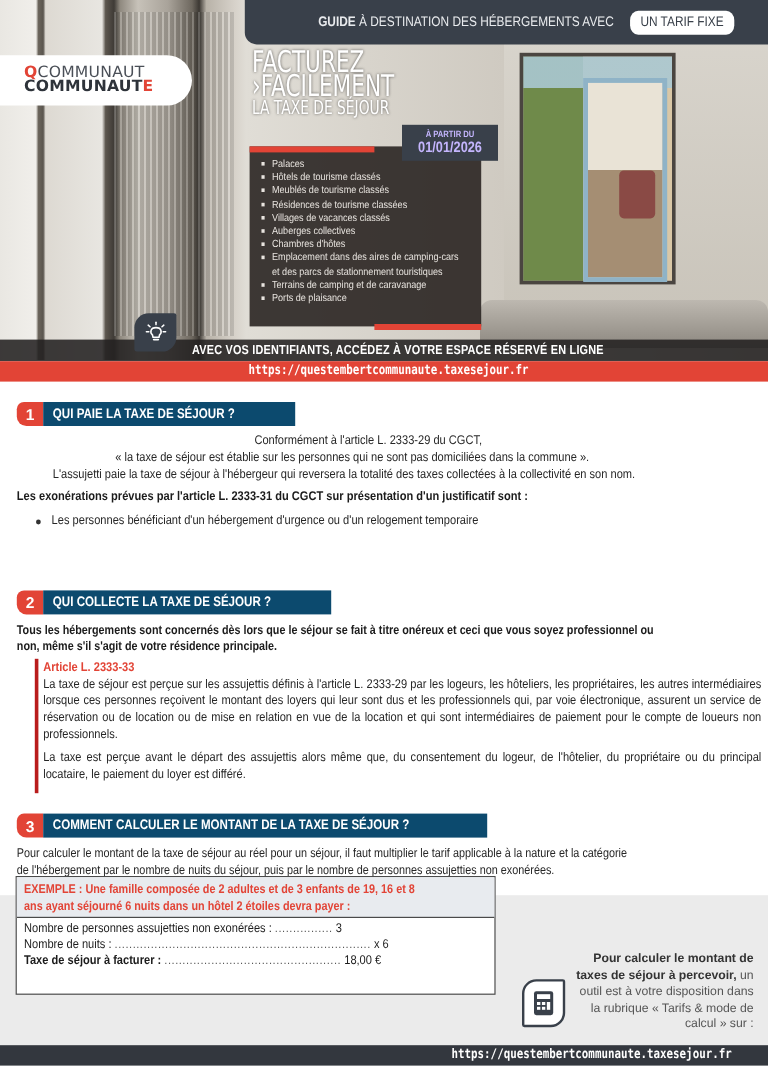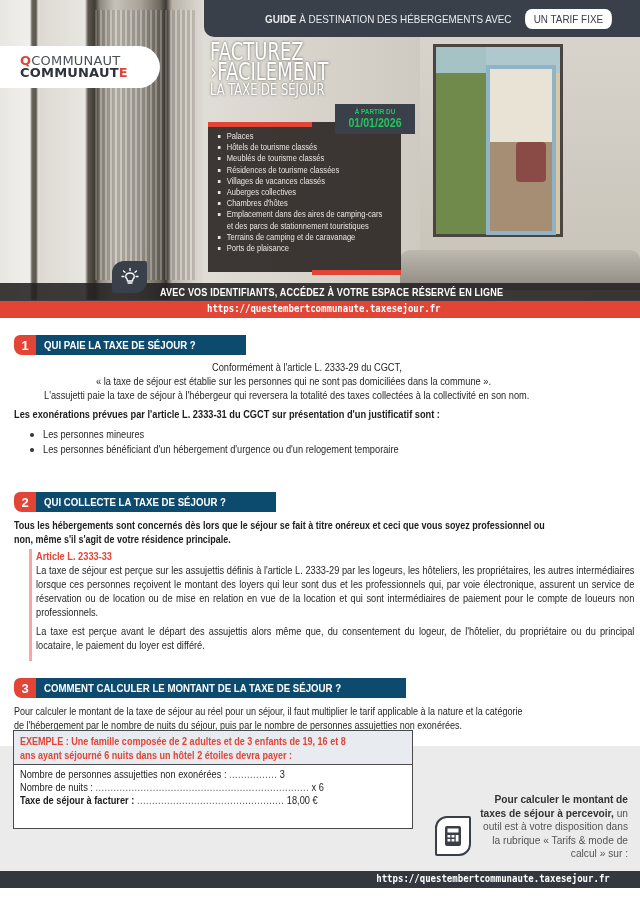--- a/index.html
+++ b/index.html
@@ -34,21 +34,21 @@
   .guide-bar { position: absolute; left: 204px; top: 0; width: 436px; height: 37px; background: #39404a;
     border-radius: 0 0 0 10px; display: flex; align-items: center; justify-content: center; gap: 6px; }
   .guide-text { color: #e9ebee; font-size: 11.5px; font-family: "Liberation Sans", sans-serif; transform: scaleX(0.86); transform-origin: right center; white-space: nowrap; }
   .guide-text b { font-weight: bold; }
   .tarif-pill { background: #fff; color: #39404a; font-size: 11.5px; padding: 4px 10px; border-radius: 8px; transform: scaleX(0.86); white-space: nowrap; }
 
   .title-block { position: absolute; left: 210px; top: 42px; color: #fff; font-family: "DejaVu Sans", sans-serif; }
   .title-1, .title-2 { font-size: 25px; line-height: 20px; font-weight: normal; letter-spacing: 0px; transform: scaleX(0.72); transform-origin: left; white-space: nowrap; text-shadow: 0 0 3px rgba(0,0,0,0.6); }
   .title-3 { font-size: 16px; line-height: 16px; transform: scaleX(0.72); transform-origin: left; white-space: nowrap; text-shadow: 0 0 3px rgba(0,0,0,0.6); }
 
-  .date-box { position: absolute; left: 335px; top: 104px; width: 80px; height: 30px; background: #39404a; color: #22c55e; text-align: center; }
+  .date-box { position: absolute; left: 335px; top: 104px; width: 80px; height: 30px; background: #39404a; color: #c4b5fd; text-align: center; }
   .date-label { font-size: 7.5px; font-weight: bold; margin-top: 3px; display: block; transform: scaleX(0.85); }
   .date-value { font-size: 12.5px; font-weight: bold; display: block; transform: scaleX(0.85); }
 
   .list-panel { position: absolute; left: 208px; top: 122px; width: 193px; height: 150px; background: rgba(38,32,30,0.88); }
   .list-panel .red-top { position: absolute; left: 0; top: 0; width: 104px; height: 5px; background: #e24436; }
   .list-panel .red-bottom { position: absolute; left: 104px; bottom: -3px; width: 89px; height: 5px; background: #e24436; }
   .list-panel ul { list-style: none; padding: 9px 0 0 9px; }
   .list-panel li { color: #e8e4df; font-size: 8.6px; line-height: 11.2px; position: relative; padding-left: 11px; transform: scaleX(0.88); transform-origin: left; width: 200px; }
   .list-panel li::before { content: ""; position: absolute; left: 1px; top: 4px; width: 3px; height: 3px; background: #e8e4df; }
 
@@ -64,21 +64,21 @@
   .sec-title { background: #0c4a6e; color: #fff; font-weight: bold; font-size: 11.5px; display: flex; align-items: center; padding-left: 8px; }
   .sec-title span { display: inline-block; transform: scaleX(0.84); transform-origin: left; white-space: nowrap; }
 
   .txt { position: absolute; left: 14px; width: 612px; font-size: 10.5px; line-height: 14px; color: #262626; }
   .sq { display: inline-block; transform: scaleX(0.88); transform-origin: left; white-space: nowrap; }
   .bold { font-weight: bold; color: #1c1c1c; }
   .bullets { position: absolute; left: 30px; list-style: none; }
   .bullets li { font-size: 10.5px; line-height: 14.5px; color: #262626; position: relative; padding-left: 13px; }
   .bullets li::before { content: ""; position: absolute; left: 0; top: 6px; width: 4px; height: 4px; border-radius: 50%; background: #333; }
 
-  .article-box { position: absolute; left: 29px; top: 549px; width: 598px; height: 112px; border-left: 3px solid #fca5a5; padding-left: 4px; }
+  .article-box { position: absolute; left: 29px; top: 549px; width: 598px; height: 112px; border-left: 3px solid #b91c1c; padding-left: 4px; }
   .article-title { color: #e24436; font-size: 10.5px; font-weight: bold; line-height: 14px; }
   .article-p { font-size: 10.5px; line-height: 14px; color: #262626; text-align: justify; }
   .article-p + .article-p { margin-top: 5px; }
 
   
   .gray-zone { position: absolute; left: 0; top: 746px; width: 640px; height: 126px; background: #ebebeb; }
   .example-box { position: absolute; left: 13px; top: 730px; width: 400px; height: 99px; border: 1.5px solid #4a4a4a; background: #fff; }
   .example-head { background: #e8ebef; border-bottom: 1.5px solid #4a4a4a; height: 34px; padding: 3px 6px; color: #e24436; font-weight: bold; font-size: 10.5px; line-height: 14px; }
   .example-rows { padding: 3px 6px; }
   .ex-row { font-size: 10.5px; line-height: 13px; color: #1c1c1c; white-space: nowrap; }
@@ -172,21 +172,20 @@
 </div>
 <div class="txt" style="top:360px;text-align:center;">
   <div class="sq">Conformément à l'article L. 2333-29 du CGCT,</div><br>
   <div class="sq">« la taxe de séjour est établie sur les personnes qui ne sont pas domiciliées dans la commune ».</div><br>
   <div class="sq">L'assujetti paie la taxe de séjour à l'hébergeur qui reversera la totalité des taxes collectées à la collectivité en son nom.</div>
 </div>
 <div class="txt bold" style="top:407px;">
   <div class="sq">Les exonérations prévues par l'article L. 2333-31 du CGCT sur présentation d'un justificatif sont :</div>
 </div>
 <ul class="bullets" style="top:427px;">
-  <li><span class="sq">Les personnes mineures</span></li>
   <li><span class="sq">Les personnes bénéficiant d'un hébergement d'urgence ou d'un relogement temporaire</span></li>
 </ul>
 
 <div class="sec-head" style="top:492px;">
   <div class="sec-num">2</div>
   <div class="sec-title" style="width:240px;">
       <span>QUI COLLECTE LA TAXE DE SÉJOUR ?</span>
     </div>
 </div>
 <div class="txt bold" style="top:518px;">

